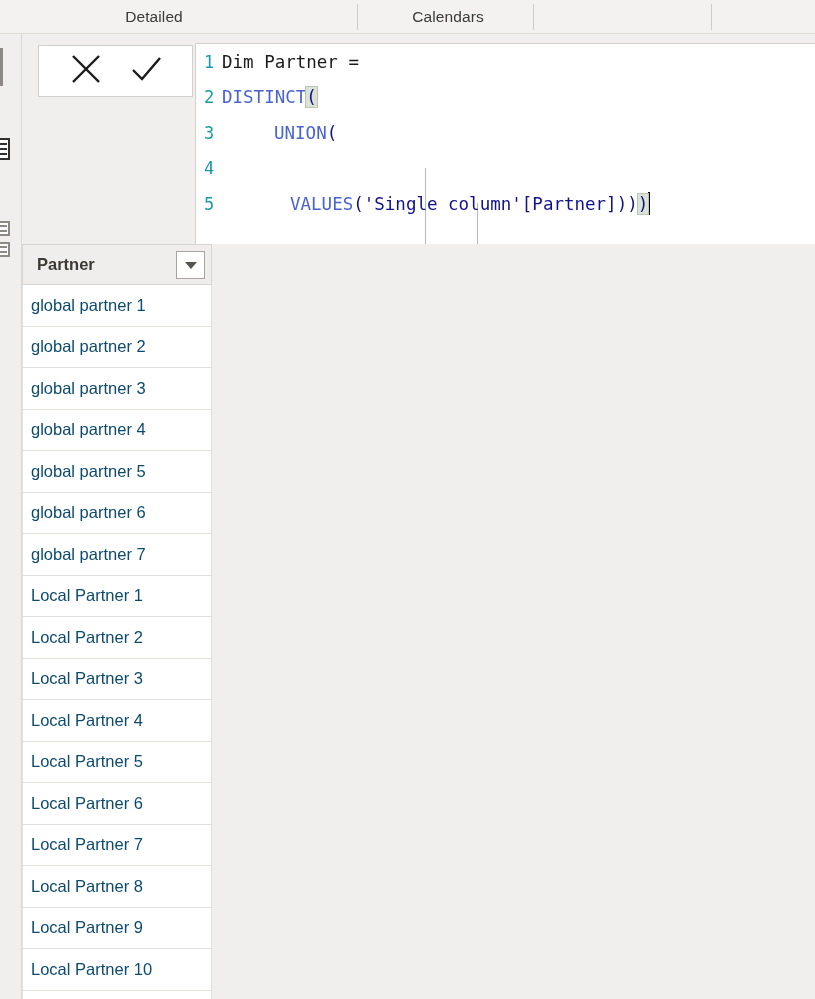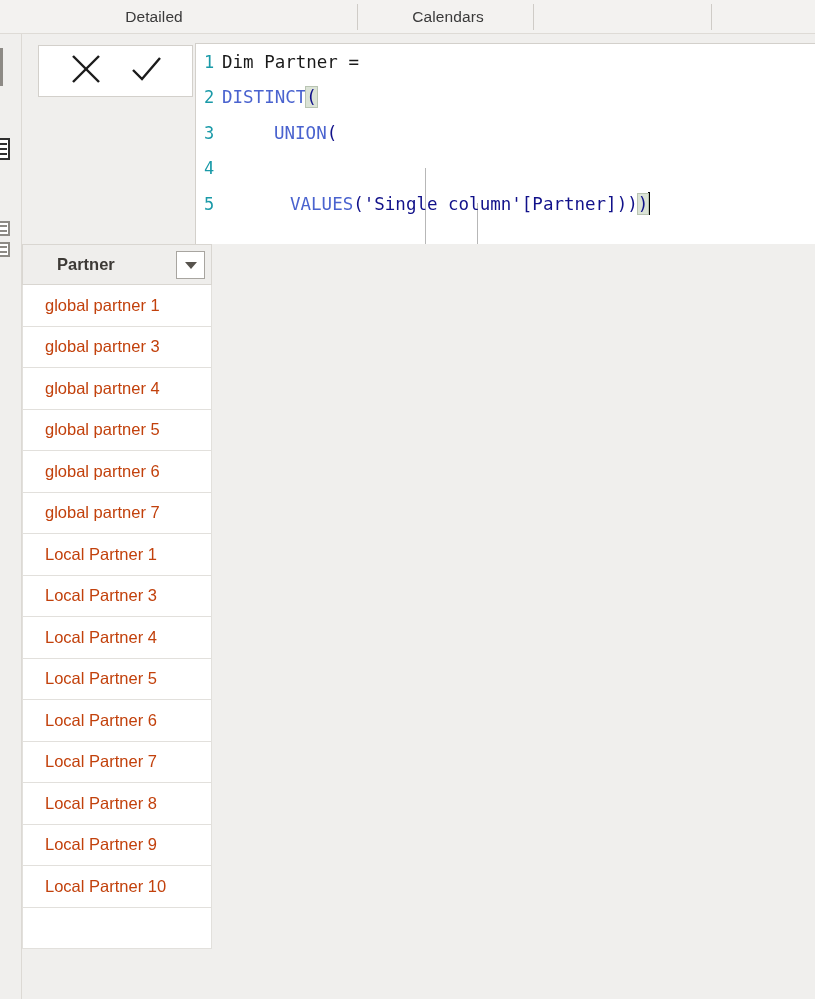--- a/index.html
+++ b/index.html
@@ -184,21 +184,20 @@
     left: 22px; top: 244px;
     width: 190px;
   }
   .grid-header {
     position: relative;
     width: 190px; height: 41px;
     background: #efeeec;
     border: 1px solid #d9d6d1;
     display: flex;
     align-items: center;
-    padding-left: 20px;
   }
   .grid-header-label {
     margin-left: 14px;
     font-size: 16.5px;
     font-weight: bold;
     color: #3d3a36;
   }
   .filter-btn {
     position: absolute;
     right: 6px; top: 6px;
@@ -219,23 +218,23 @@
   .grid-row {
     width: 190px;
     height: 41.5px;
     background: #ffffff;
     border: 1px solid #e2e0dc;
     border-top: none;
     display: flex;
     align-items: center;
   }
   .grid-cell {
-    margin-left: 22px;
+    margin-left: 8px;
     font-size: 16.5px;
-    color: #c2410c;
+    color: #0c4a6e;
     white-space: nowrap;
   }
 
   
   .canvas-blank {
     position: absolute;
     left: 212px; top: 244px;
     width: 603px; height: 755px;
     background: #f0efed;
   }
@@ -341,38 +340,44 @@
       <span class="filter-btn">
         <span class="caret-down"></span>
       </span>
     </div>
 
     <div id="grid-body">
         <div class="grid-row">
           <span class="grid-cell">global partner 1</span>
         </div>
         <div class="grid-row">
+          <span class="grid-cell">global partner 2</span>
+        </div>
+        <div class="grid-row">
           <span class="grid-cell">global partner 3</span>
         </div>
         <div class="grid-row">
           <span class="grid-cell">global partner 4</span>
         </div>
         <div class="grid-row">
           <span class="grid-cell">global partner 5</span>
         </div>
         <div class="grid-row">
           <span class="grid-cell">global partner 6</span>
         </div>
         <div class="grid-row">
           <span class="grid-cell">global partner 7</span>
         </div>
         <div class="grid-row">
           <span class="grid-cell">Local Partner 1</span>
         </div>
         <div class="grid-row">
+          <span class="grid-cell">Local Partner 2</span>
+        </div>
+        <div class="grid-row">
           <span class="grid-cell">Local Partner 3</span>
         </div>
         <div class="grid-row">
           <span class="grid-cell">Local Partner 4</span>
         </div>
         <div class="grid-row">
           <span class="grid-cell">Local Partner 5</span>
         </div>
         <div class="grid-row">
           <span class="grid-cell">Local Partner 6</span>

